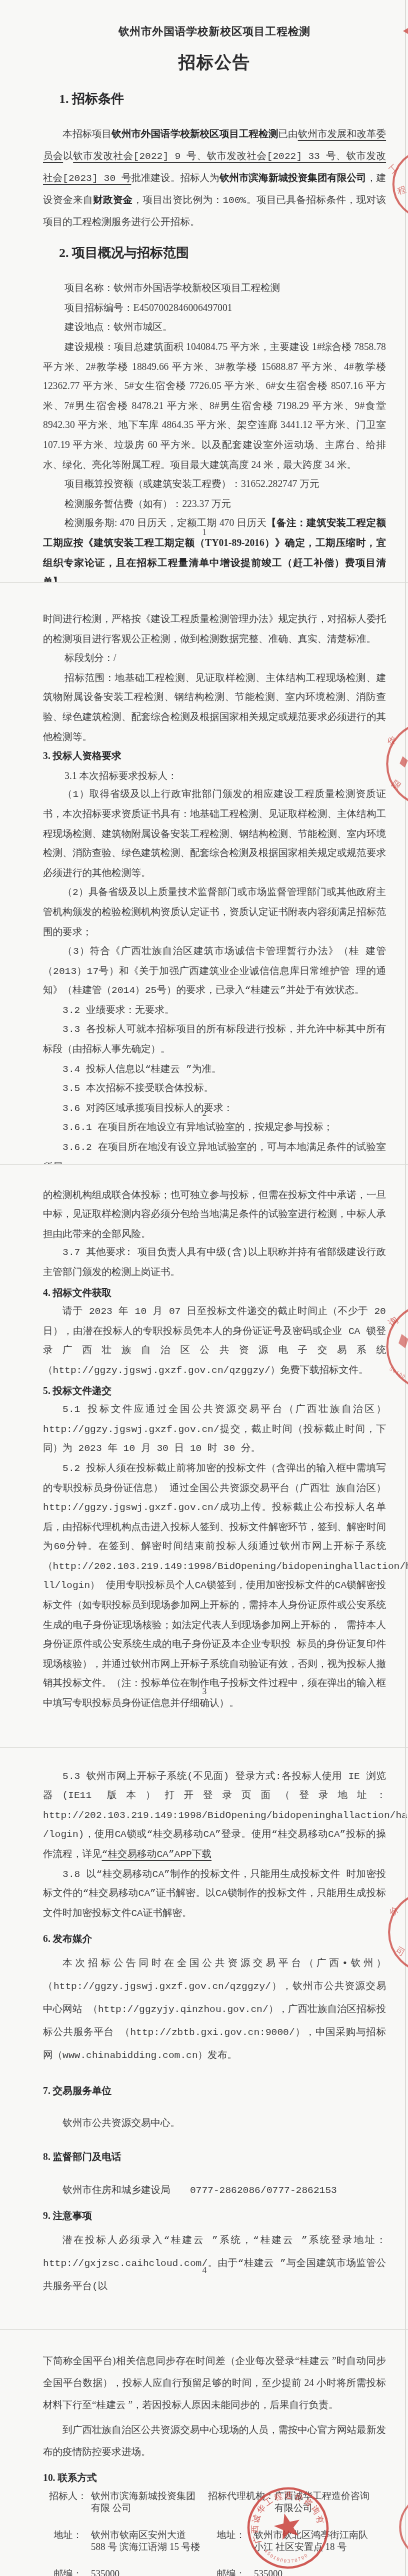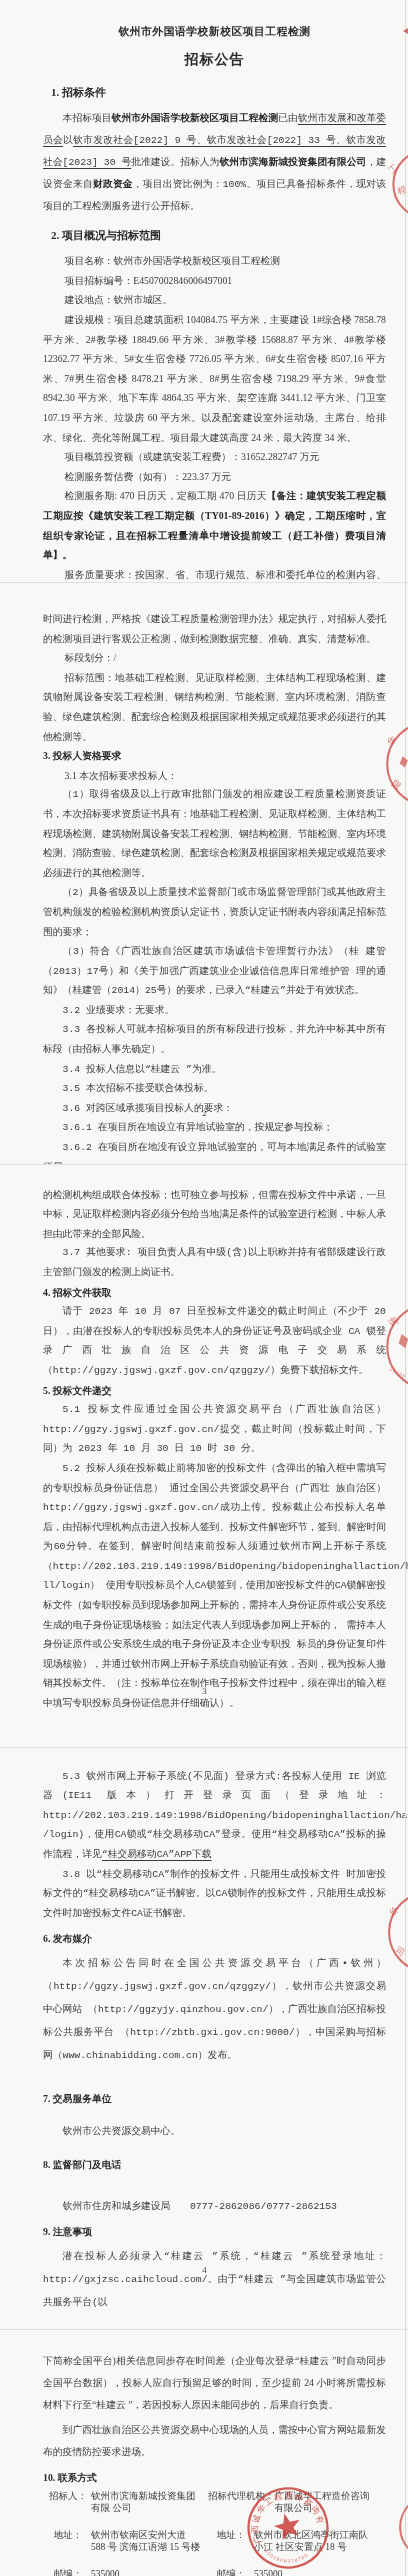--- a/index.html
+++ b/index.html
@@ -12,30 +12,30 @@
   .page { position:absolute; left:8px; width:404px; box-sizing:border-box;
           padding:0 26px 0 35px; overflow:hidden; }
   #pg1 { top:0;      height:582px; }
   #pg2 { top:582px; height:582px; padding-top:27px; }
   #pg3 { top:1164px; height:582px; padding-top:20.6px; }
   #pg4 { top:1747px; height:582px; padding-top:19.6px; }
   #pg5 { top:2329px; height:562px; padding-top:20.6px; }
 
   .t1 { margin:25px 0 0; text-align:center; font-size:10.8px; font-weight:bold;
         color:#2d2d2f; letter-spacing:0.5px; }
-  .t2 { margin:12.4px 0 0; text-align:center; font-size:14px; font-weight:bold;
+  .t2 { margin:12.4px 0 0; text-align:center; font-size:17px; font-weight:bold;
         color:#2d2d2f; letter-spacing:1px; }
-  .h  { font-weight:bold; font-size:11px; color:#2b2b2d; margin:8px; }
+  .h  { font-weight:bold; font-size:13px; color:#2b2b2d; margin:16px; }
   .p  { font-size:9.8px; line-height:19.6px; text-align:justify; margin:0; }
   .ind  { text-indent:19.6px;font-family:Liberation Mono, monospace; }
   .ind2 { text-indent:21.6px; }
   .lh43 { line-height:22px; }
   .lh45 { line-height:23px; }
   .mt8  { margin-top:4.1px; }  .mt10 { margin-top:5.2px; }
-  .mt14 { margin-top:22px; } .mt20 { margin-top:10.3px; }
+  .mt14 { margin-top:14px; } .mt20 { margin-top:10.3px; }
   .mt26 { margin-top:13.4px; } .mt30 { margin-top:15.5px; }
   b { font-weight:bold; color:#28282a; }
   .u { text-decoration:underline; text-underline-offset:2.6px; }
 
   .pageno { position:absolute; left:0; width:409px; text-align:center;
             font-size:8.8px; color:#46464a; }
   #pn1{top:527px} #pn2{top:1108px} #pn3{top:1686px} #pn4{top:2265px}
 
   .pagesep { position:absolute; left:0; width:409px; height:0.5px;
              background:#e2e2de; }

